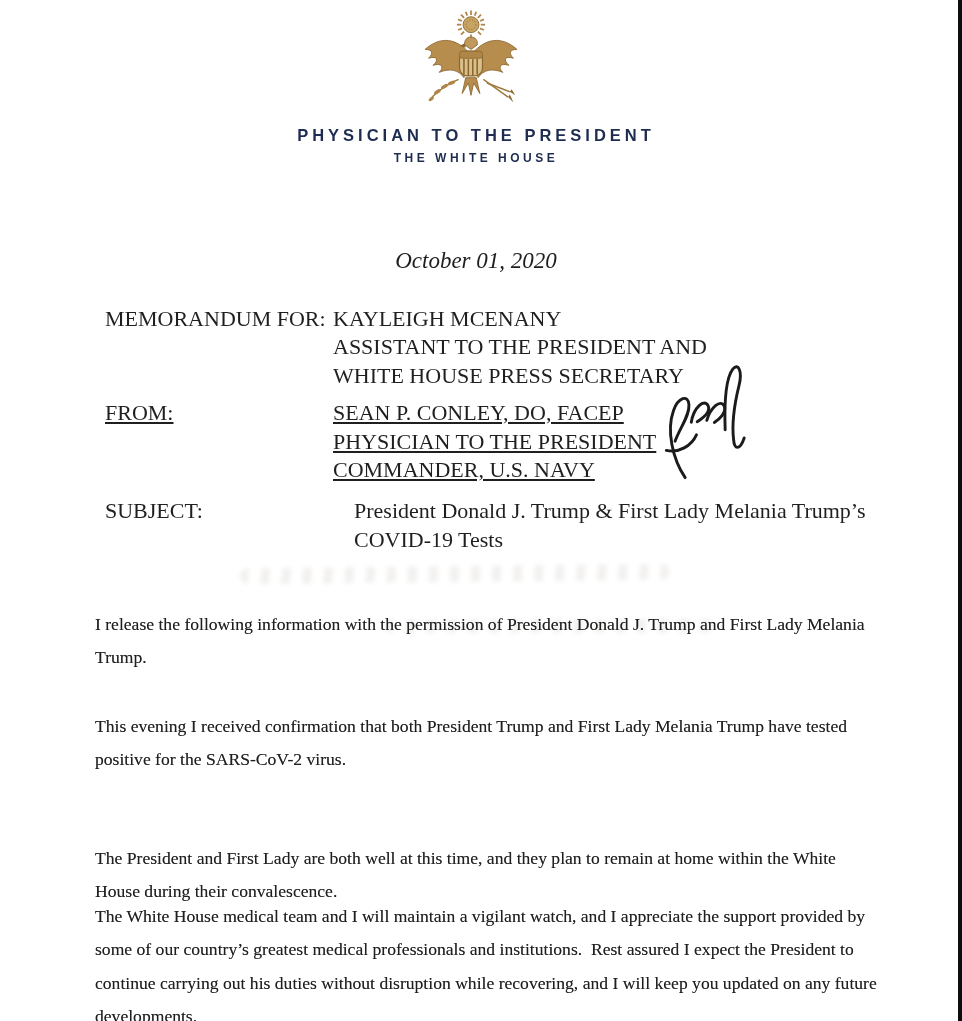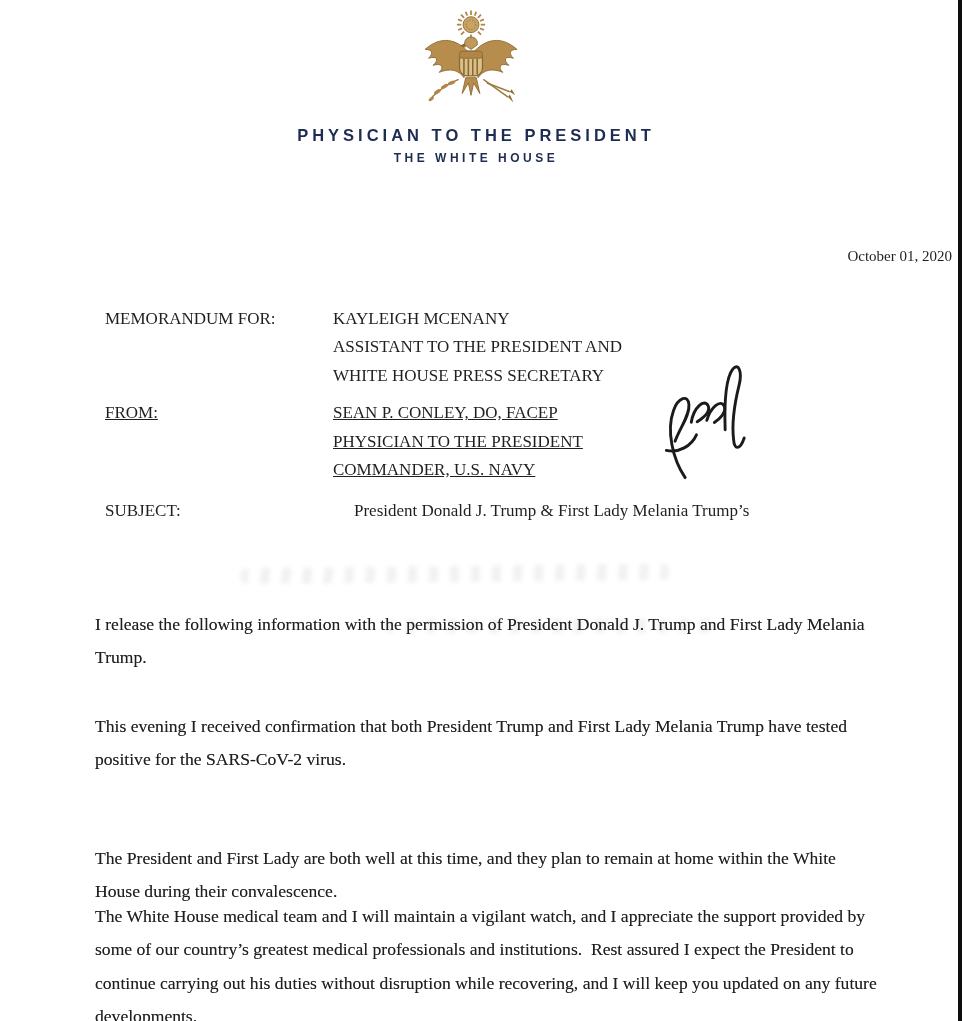--- a/index.html
+++ b/index.html
@@ -40,37 +40,38 @@
     font-family: "Liberation Sans", "DejaVu Sans", sans-serif;
     font-weight: 700;
     font-size: 12px;
     letter-spacing: 3.5px;
     color: #1d2c50;
   }
 
   
   .memo-date {
     position: absolute; top: 248px; left: 0; width: 952px;
-    text-align: right;
-    font-size: 15px;
+    text-align: center;
+    font-size: 23px;
+    font-style: italic;
   }
 
   
   .fields {
     position: absolute; top: 305px; left: 105px; width: 790px;
   }
   .field {
     display: grid;
     grid-template-columns: 228px 1fr;
     align-items: start;
   }
   .field + .field-2 { margin-top: 9px; text-decoration: underline; }
   .field + .field-3 { margin-top: 13px; gap: 21px; }
   .field .label, .field .line {
-    font-size: 17px;
+    font-size: 22px;
     line-height: 28.4px;
   }
   .field .lines { display: block; }
 
   
   .signature {
     position: absolute; top: 358px; left: 636px;
     width: 128px; height: 126px;
   }
 
@@ -189,20 +190,21 @@
         <div class="line">SEAN P. CONLEY, DO, FACEP</div>
         <div class="line">PHYSICIAN TO THE PRESIDENT</div>
         <div class="line">COMMANDER, U.S. NAVY</div>
       </div>
     </div>
 
     <div class="field field-3">
       <div class="label">SUBJECT:</div>
       <div class="lines">
         <div class="line">President Donald J. Trump &amp; First Lady Melania Trump’s</div>
+        <div class="line">COVID-19 Tests</div>
       </div>
     </div>
 
   </section>
 
   <div class="signature">
     <svg viewBox="0 0 130 130" width="128" height="126">
       <g transform="rotate(-14 65 65)" fill="none" stroke="#1b1b1b" stroke-width="3" stroke-linecap="round" stroke-linejoin="round">
         <path d="M36,118 C28,96 29,66 41,48 C49,36 60,35 58,46 C56,57 44,66 35,79"></path>
         <path d="M24,86 C36,92 50,88 58,78"></path>

